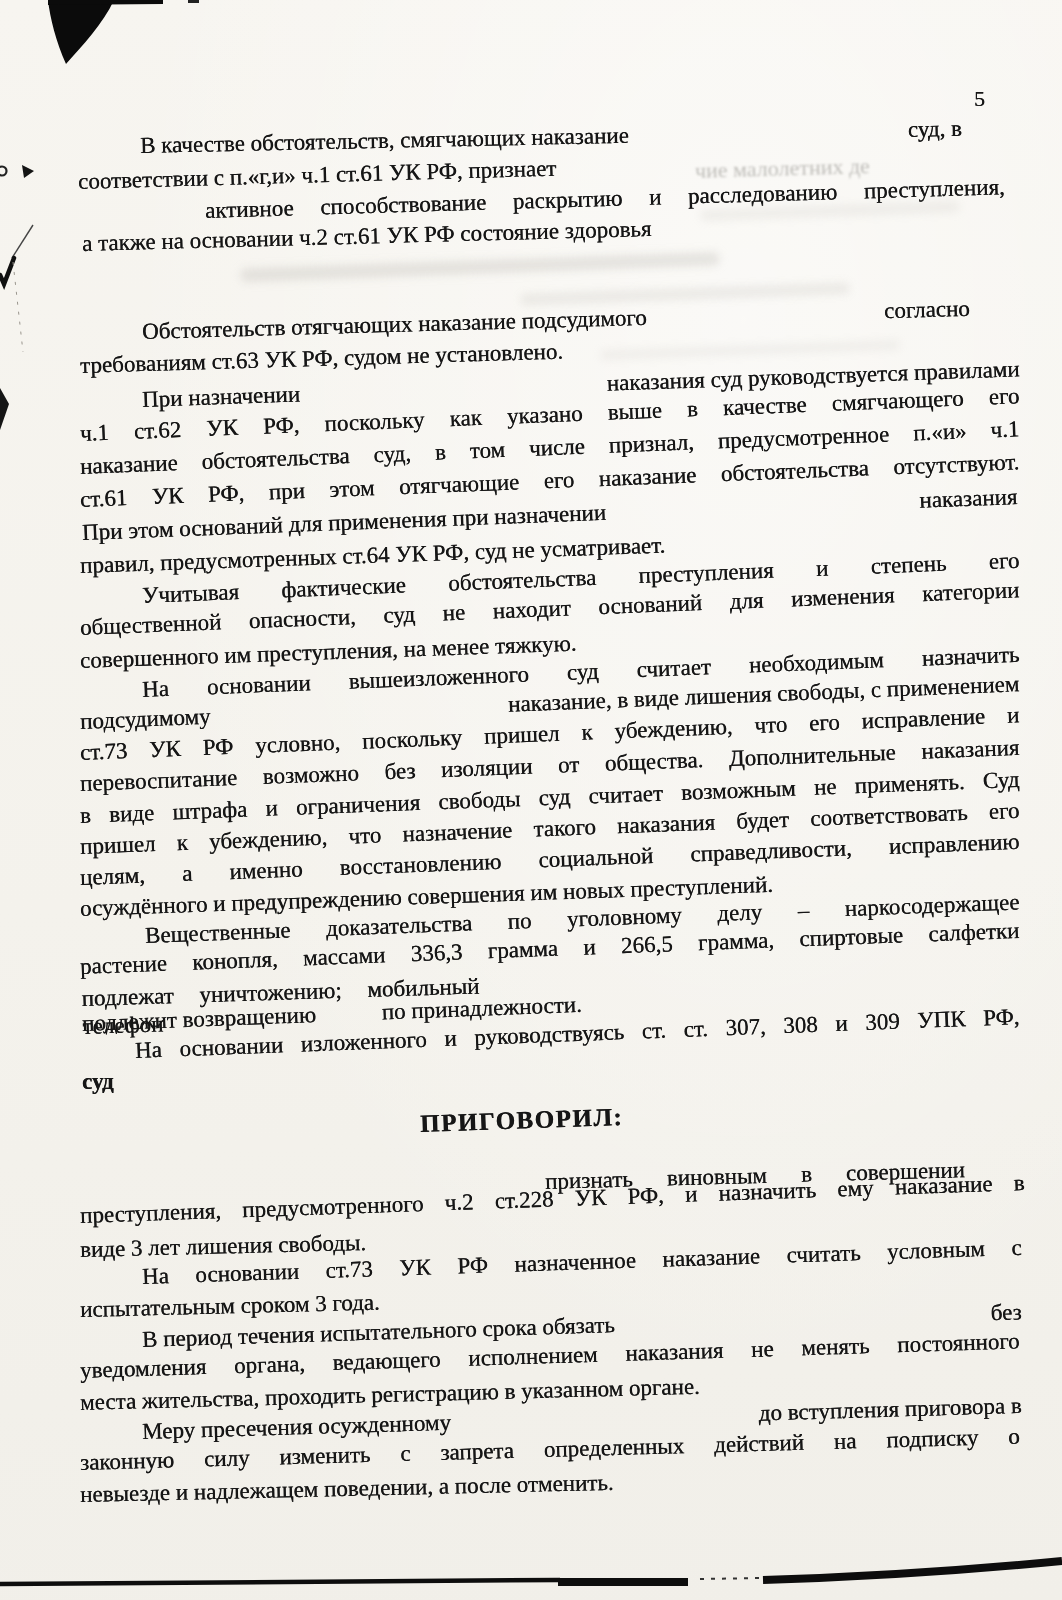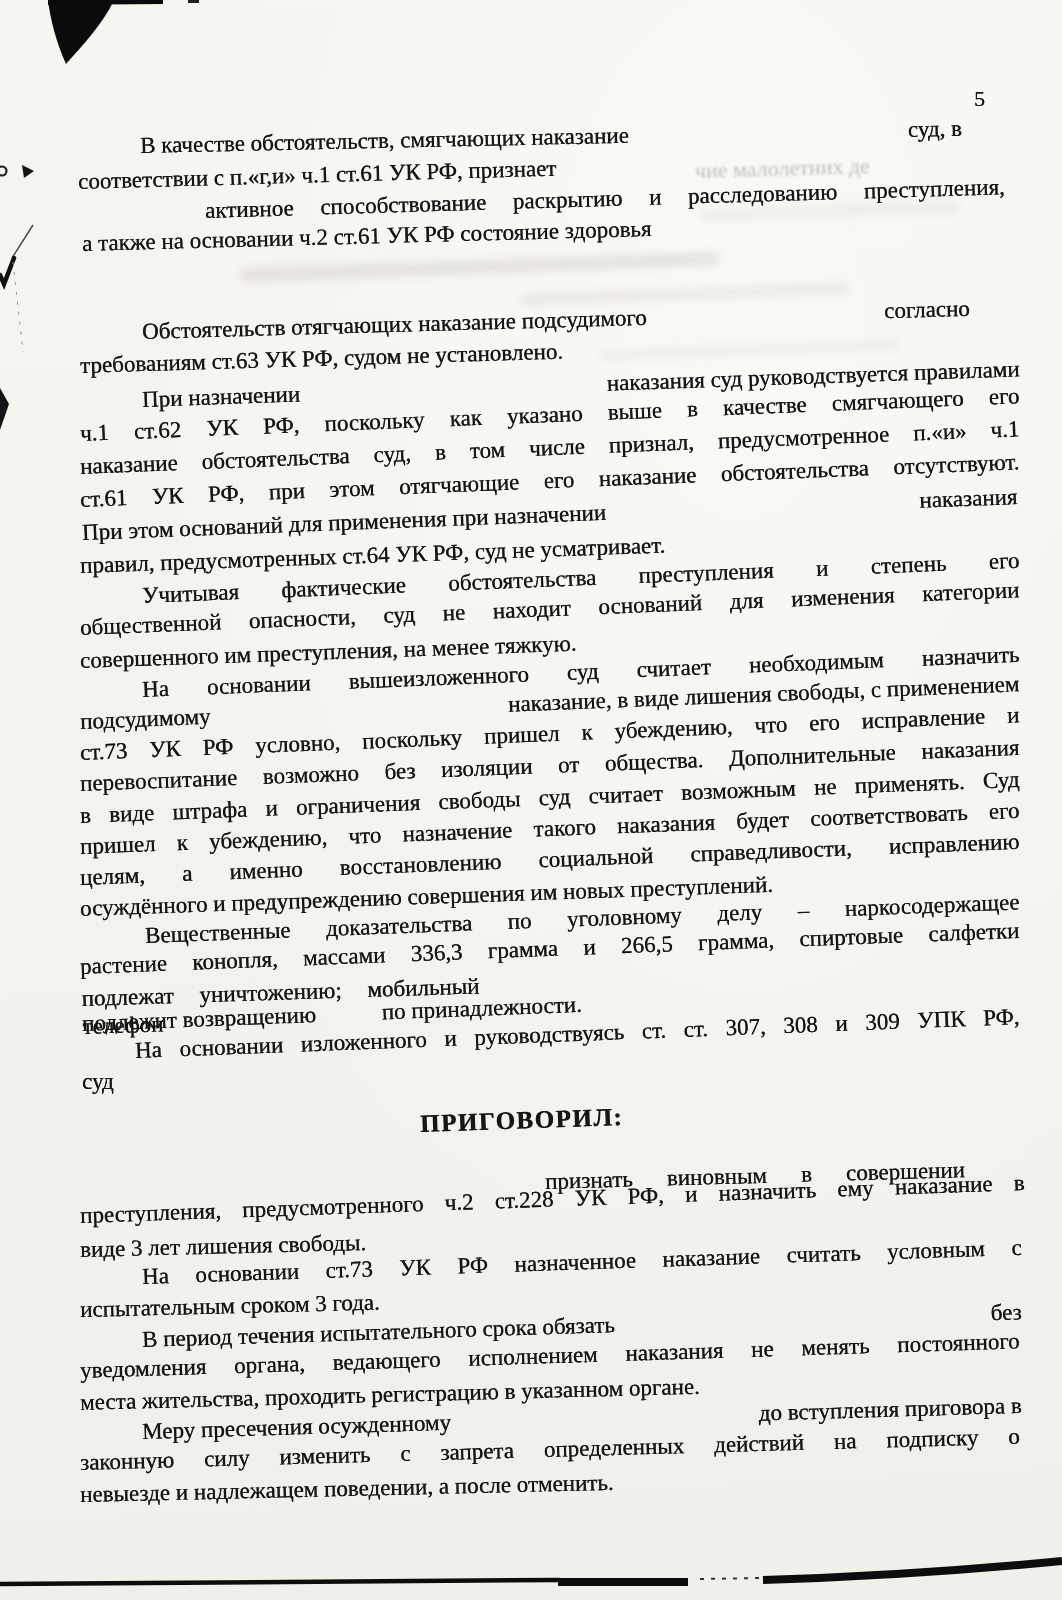--- a/index.html
+++ b/index.html
@@ -90,21 +90,21 @@
       <div class="line justify" style="left: 80px; top: 864px; width: 940px; transform: rotate(-2.2deg);"><span>целям, а именно восстановлению социальной справедливости, исправлению</span></div>
       <div class="line" style="left: 80px; top: 895px; transform: rotate(-2deg);"><span>осуждённого и предупреждению совершения им новых преступлений.</span></div>
       <div class="line justify" style="left: 145px; top: 922px; width: 875px; transform: rotate(-2.2deg);"><span>Вещественные доказательства по уголовному делу – наркосодержащее</span></div>
       <div class="line justify" style="left: 80px; top: 953px; width: 940px; transform: rotate(-2.2deg);"><span>растение конопля, массами 336,3 грамма и 266,5 грамма, спиртовые салфетки</span></div>
       <div class="line justify" style="left: 82px; top: 985px; width: 398px; transform: rotate(-1.8deg);"><span>подлежат уничтожению; мобильный телефон</span></div>
       <div class="line split" style="left: 82px; top: 1010px; width: 500px; transform: rotate(-2.2deg);">
         <span>подлежит возвращению</span>
         <span>по принадлежности.</span>
       </div>
       <div class="line justify" style="left: 135px; top: 1037px; width: 885px; transform: rotate(-2.2deg);"><span>На основании изложенного и руководствуясь ст. ст. 307, 308 и 309 УПК РФ,</span></div>
-      <div class="line" style="left: 82px; top: 1068px; transform: rotate(0deg);"><span>суд</span></div>
+      <div class="line" style="left: 82px; top: 1068px; transform: rotate(0deg); font-weight: bold;"><span>суд</span></div>
       <div class="line heading" style="left: 420px; top: 1110px; transform: rotate(-2deg);"><span>ПРИГОВОРИЛ:</span></div>
       <div class="line justify" style="left: 545px; top: 1168px; width: 420px; transform: rotate(-1.6deg);"><span>признать виновным в совершении</span></div>
       <div class="line justify" style="left: 80px; top: 1202px; width: 945px; transform: rotate(-2deg);"><span>преступления,  предусмотренного ч.2 ст.228 УК РФ, и назначить ему наказание в</span></div>
       <div class="line" style="left: 80px; top: 1236px; transform: rotate(-1.4deg);"><span>виде 3 лет лишения свободы.</span></div>
       <div class="line justify" style="left: 142px; top: 1263px; width: 880px; transform: rotate(-1.9deg);"><span>На основании ст.73 УК РФ назначенное наказание считать условным с</span></div>
       <div class="line" style="left: 80px; top: 1296px; transform: rotate(-1.4deg);"><span>испытательным сроком 3 года.</span></div>
       <div class="line split" style="left: 142px; top: 1326px; width: 880px; transform: rotate(-1.8deg);">
         <span>В период течения испытательного срока обязать</span>
         <span>без</span>
       </div>

